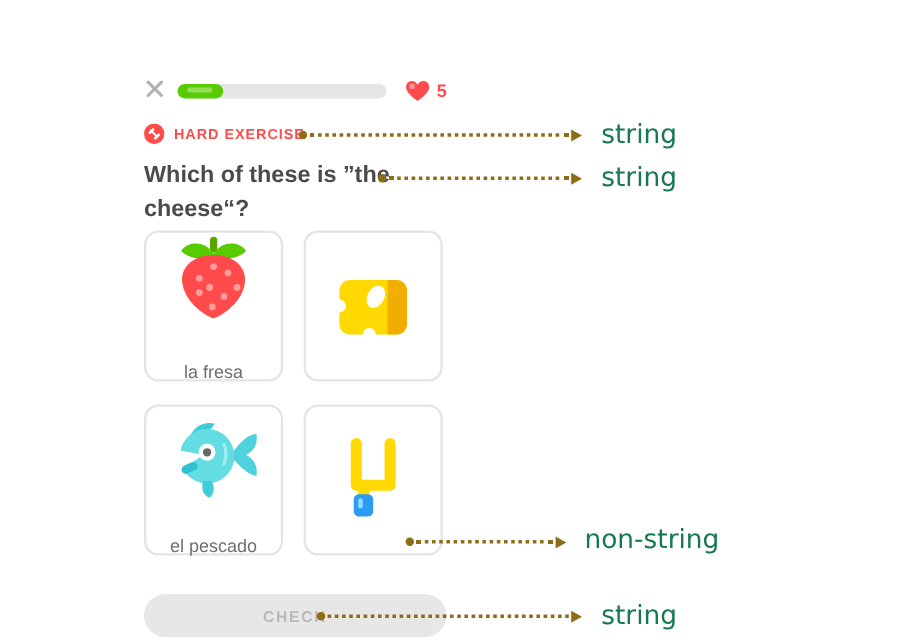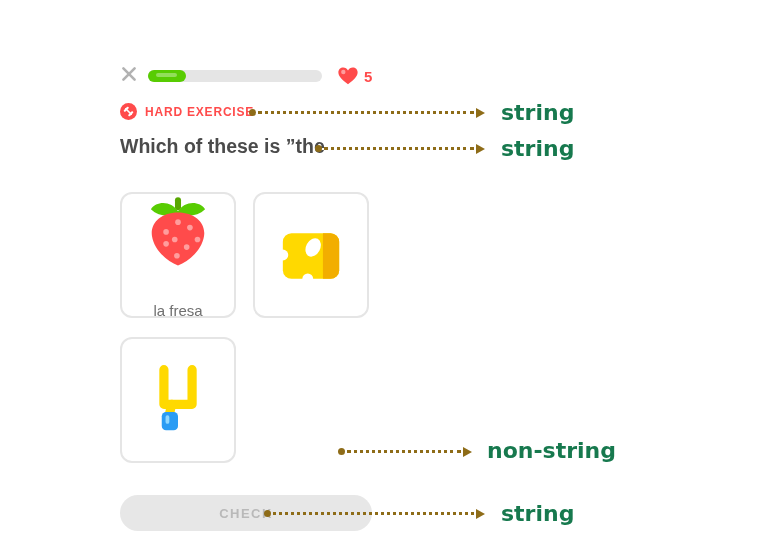--- a/index.html
+++ b/index.html
@@ -31,21 +31,21 @@
   
   .check{position:absolute;left:120px;top:495px;width:252px;height:36px;border:none;
     background:#e7e7e7;border-radius:18px;font-family:"Liberation Sans",sans-serif;
     font-size:13px;font-weight:bold;letter-spacing:1.5px;color:#b9b9b9;cursor:default;}
   
   .arrow{position:absolute;display:flex;align-items:center;height:11px;z-index:5;}
   .dot{width:7px;height:7px;border-radius:50%;background:#8e6c18;flex:0 0 auto;}
   .line{flex:1;border-top:3px dotted #8e6c18;margin:0 2px;}
   .head{width:0;height:0;border-left:9px solid #8e6c18;border-top:5.5px solid transparent;
     border-bottom:5.5px solid transparent;flex:0 0 auto;}
-  .ann{position:absolute;font-family:"DejaVu Sans",sans-serif;font-size:22px;font-weight:bold;color:#17794e;}
+  .ann{position:absolute;font-family:"DejaVu Sans",sans-serif;font-size:22px;font-weight:normal;color:#17794e;}
 </style>
 </head>
 <body>
 
 <div class="screen">
 
   <div class="close">
     <svg width="18" height="18" viewBox="0 0 18 18">
       <line x1="3.4" y1="3.4" x2="14.6" y2="14.6" stroke="#b2b2b2" stroke-width="2.6" stroke-linecap="round"></line>
       <line x1="14.6" y1="3.4" x2="3.4" y2="14.6" stroke="#b2b2b2" stroke-width="2.6" stroke-linecap="round"></line>
@@ -75,20 +75,21 @@
           <rect x="6.0" y="7.6" width="3" height="8.8" rx="1.5"></rect>
           <rect x="15.0" y="7.6" width="3" height="8.8" rx="1.5"></rect>
         </g>
       </svg>
     </span>
     <span class="taglabel">HARD EXERCISE</span>
   </div>
 
   <div class="question">
     <span>Which of these is ”the</span><br>
+    <span>cheese“?</span>
   </div>
 
   <div class="grid">
 
     <button class="card">
       <span class="cicon">
         <svg width="80" height="78" viewBox="0 0 72 72">
           <rect x="33.2" y="3" width="5.6" height="12" rx="2.8" fill="#58a700"></rect>
           <path d="M36 16 C30 6 16 6 11 14 C18 21 29 21 36 18 C43 21 54 21 61 14 C56 6 42 6 36 16 Z" fill="#58cc02"></path>
           <path d="M36 17 C20 17 10 27 12 39 C14 52 26 62 36 66 C46 62 58 52 60 39 C62 27 52 17 36 17 Z" fill="#ff4b4b"></path>
@@ -112,20 +113,36 @@
         <svg width="80" height="78" viewBox="0 0 72 72">
           <rect x="10" y="16" width="52" height="42" rx="8" fill="#ffd900"></rect>
           <path d="M47 16 h7 a8 8 0 0 1 8 8 v26 a8 8 0 0 1 -8 8 h-7 Z" fill="#f2ae00"></path>
           <ellipse cx="38" cy="29" rx="6.5" ry="9" fill="#ffffff" transform="rotate(28 38 29)"></ellipse>
           <circle cx="10" cy="36" r="5" fill="#ffffff"></circle>
           <circle cx="33" cy="58" r="5" fill="#ffffff"></circle>
         </svg>
       </span>
     </button>
 
+    <button class="card">
+      <span class="cicon">
+        <svg width="80" height="78" viewBox="0 0 72 72">
+          <path d="M50 36 C58 25 64 21 69 21 C70 29 67 34 61 37 C67 40 70 45 69 53 C64 53 58 48 50 39 Z" fill="#4ed2de"></path>
+          <path d="M18 22 C22 14 30 11 37 13 L28 25 Z" fill="#41ccd9"></path>
+          <circle cx="31" cy="38" r="21" fill="#63dce2"></circle>
+          <path d="M8 33 L28 37 L10 49 Z" fill="#ffffff"></path>
+          <rect x="11" y="44" width="13" height="6.5" rx="3.2" fill="#2fc0d2" transform="rotate(-24 17 47)"></rect>
+          <circle cx="31" cy="35" r="6.5" fill="#ffffff"></circle>
+          <circle cx="31" cy="35" r="3.2" fill="#686868"></circle>
+          <path d="M44 29 C46 33 46 40 44 44" stroke="#9feef2" stroke-width="2.5" fill="none" stroke-linecap="round"></path>
+          <path d="M28 57 C26 63 28 68 33 70 C37 66 37 61 34 57 Z" fill="#41ccd9"></path>
+        </svg>
+      </span>
+      <span class="clabel">el pescado</span>
+    </button>
 
     <button class="card">
       <span class="cicon">
         <svg width="80" height="78" viewBox="0 0 72 72">
           <path d="M23 8 L23 40 L49 40 L49 8" stroke="#ffd900" stroke-width="8.5" fill="none" stroke-linecap="round" stroke-linejoin="round"></path>
           <path d="M30 40 L28 50" stroke="#ffd900" stroke-width="8.5" fill="none" stroke-linecap="round"></path>
           <rect x="21" y="47" width="15" height="17" rx="4" fill="#2b9cf4"></rect>
           <rect x="24.5" y="50" width="3.5" height="8" rx="1.75" fill="#90d8ff"></rect>
         </svg>
       </span>

